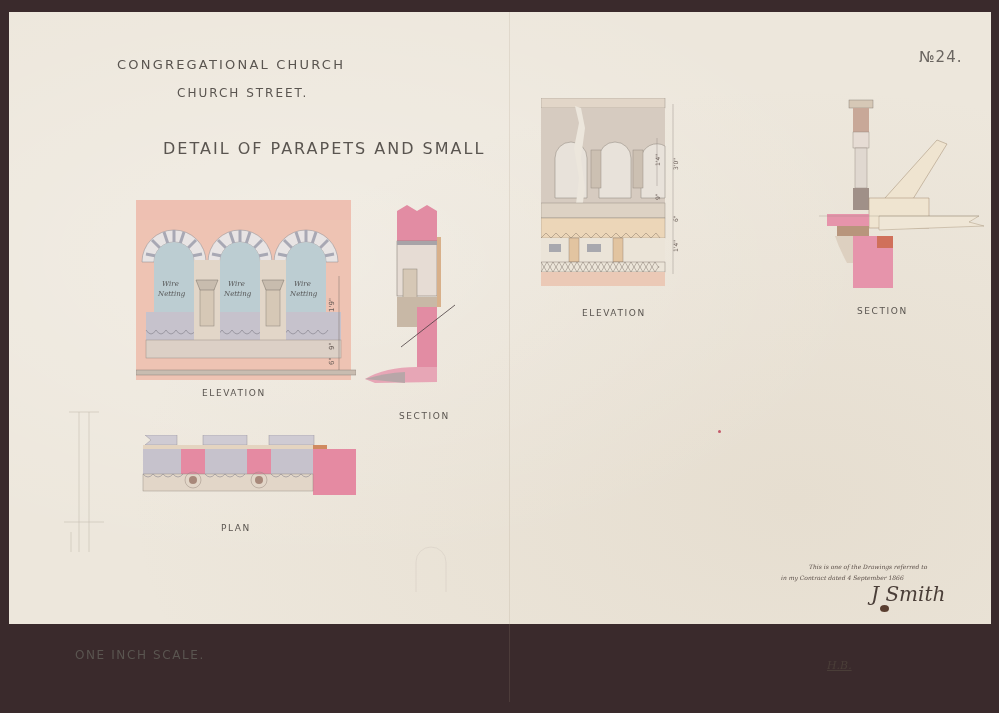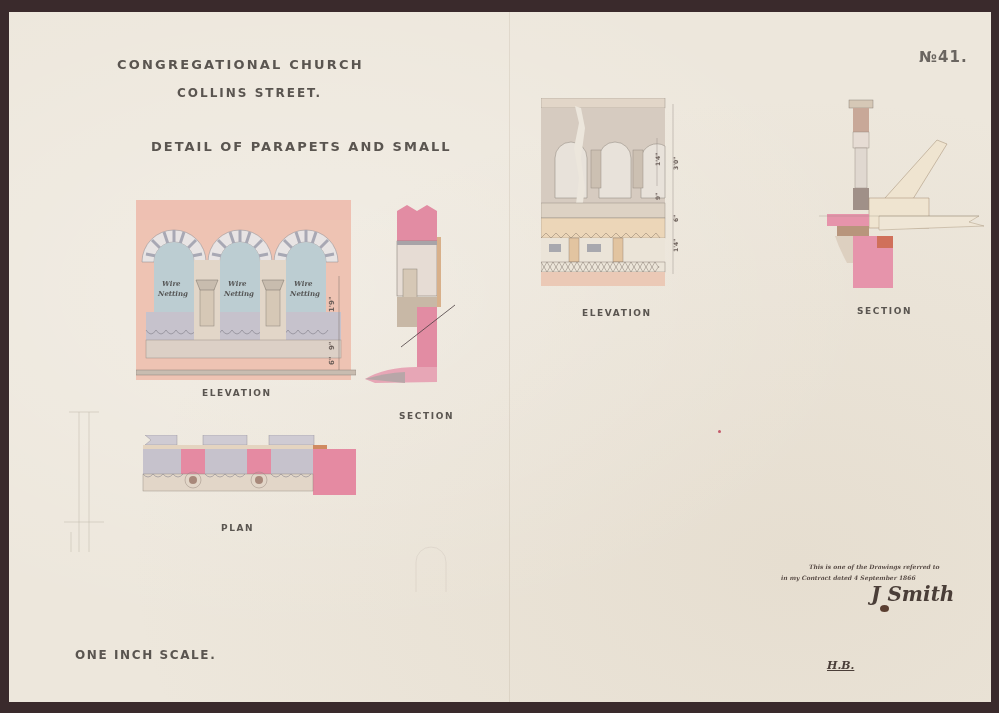--- a/index.html
+++ b/index.html
@@ -1,48 +1,47 @@
 <!DOCTYPE html>
 <html><head>
 <meta charset="utf-8">
 <style>
   html, body { margin:0; padding:0; }
   body { width:999px; height:713px; background:#3a2a2c; position:relative; overflow:hidden; font-family:"DejaVu Sans", sans-serif; }
-  .sheet { position:absolute; left:9px; top:12px; width:982px; height:690px; background:#ede7dc;
+  .sheet { position:absolute; left:9px; top:12px; width:982px; height:612px; background:#ede7dc;
     background-image: radial-gradient(ellipse at 30% 40%, rgba(255,255,255,0.25), rgba(0,0,0,0) 60%),
                       radial-gradient(ellipse at 80% 80%, rgba(190,170,140,0.15), rgba(0,0,0,0) 60%);
-    font-weight: bold;
   }
   .fold { position:absolute; left:500px; top:0; width:1px; height:690px; background:rgba(160,145,120,0.18); }
   .lettering { position:absolute; color:#5a5550; letter-spacing:2px; font-size:12px; white-space:nowrap; font-family:"DejaVu Sans", sans-serif; }
   .t-title { left:108px; top:45px; font-size:13px; letter-spacing:2.2px; }
   .t-street { left:168px; top:74px; font-size:12px; }
-  .t-detail1 { left:142px; top:127px; font-size:13px; }
+  .t-detail1 { left:154px; top:127px; font-size:16px; }
   .t-detail2 { left:176px; top:151px; font-size:12px; }
   .t-no { left:910px; top:36px; font-size:15px; letter-spacing:1px; color:#6a6560; }
   .t-scale { left:66px; top:636px; font-size:12px; letter-spacing:1.6px; }
   .label { position:absolute; font-size:9px; letter-spacing:1.6px; color:#5a5550; white-space:nowrap;text-align:right; }
   .drawing { position:absolute; }
   .note { position:absolute; font-family:"DejaVu Serif", serif; font-style:italic; font-size:6px; color:#5a4e48; white-space:nowrap; }
   .sig { position:absolute; font-family:"DejaVu Serif", serif; font-style:italic; font-size:20px; color:#4a3e38; white-space:nowrap; }
   .initials { position:absolute; font-family:"DejaVu Serif", serif; font-style:italic; font-size:11px; color:#4a3e38; text-decoration:underline;margin-top:47px; }
   .ink-blot { position:absolute; width:9px; height:7px; border-radius:50%; background:#5a3e30; }
   .dot-red { position:absolute; width:3px; height:3px; border-radius:50%; background:#c45a6a; }
   .netting { font-family:"DejaVu Serif", serif; font-style:italic; font-size:7px; fill:#555; }
 </style>
 </head>
 <body>
 
 <div class="sheet">
   <div class="fold"></div>
 
   <div class="lettering t-title">CONGREGATIONAL CHURCH</div>
-  <div class="lettering t-street">COLLINS STREET.</div>
+  <div class="lettering t-street">CHURCH STREET.</div>
   <div class="lettering t-detail1">DETAIL OF PARAPETS AND SMALL</div>
-  <div class="lettering t-no">№41.</div>
+  <div class="lettering t-no">№24.</div>
   <div class="lettering t-scale">ONE INCH SCALE.</div>
 
   <svg class="drawing" style="left:127px;top:188px;" width="220" height="180" viewBox="0 0 220 180">
     <rect x="0" y="0" width="215" height="180" fill="#eec3b3"></rect>
     <rect x="0" y="0" width="215" height="20" fill="#eec0b2"></rect>
 
     <g>
       <path d="M6,62 A32,32 0 0 1 70,62 L58,62 A20,20 0 0 0 18,62 Z" fill="#e8e4e4" stroke="#8a8a90" stroke-width="0.5"></path>
       <path d="M72,62 A32,32 0 0 1 136,62 L124,62 A20,20 0 0 0 84,62 Z" fill="#e8e4e4" stroke="#8a8a90" stroke-width="0.5"></path>
       <path d="M138,62 A32,32 0 0 1 202,62 L190,62 A20,20 0 0 0 150,62 Z" fill="#e8e4e4" stroke="#8a8a90" stroke-width="0.5"></path>

